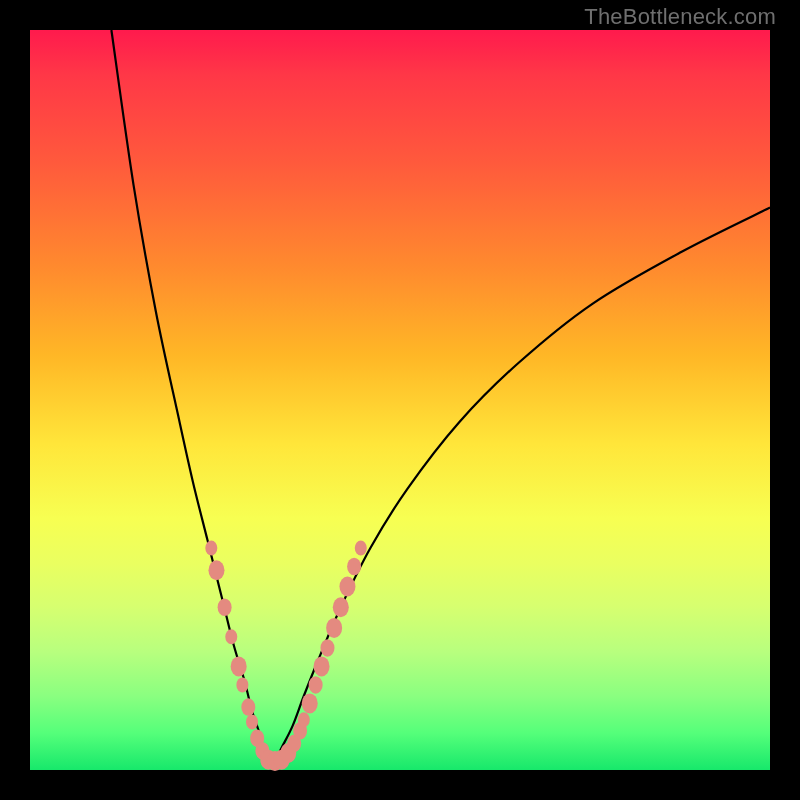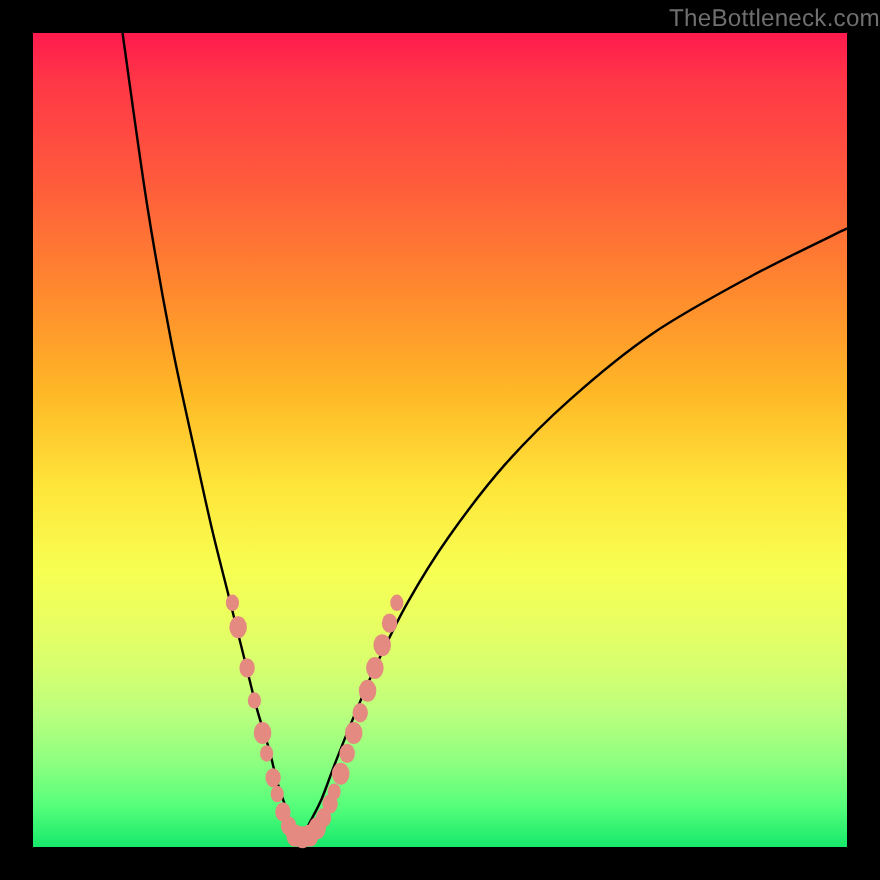--- a/index.html
+++ b/index.html
@@ -37,21 +37,21 @@
       #eaff60 72%,
       #d6ff70 78%,
       #b8ff7e 84%,
       #8aff80 90%,
       #55ff7a 95%,
       #17e86b 100%);
   }
   .watermark {
     position: absolute;
     top: 4px;
-    right: 0;
+    right: 24px;
     color: #6f6f6f;
     font-size: 22px;
     letter-spacing: 0.2px;
     font-weight: 500;
     user-select: none;
   }
   svg.curve {
     position: absolute;
     left: 0;
     top: 0;

